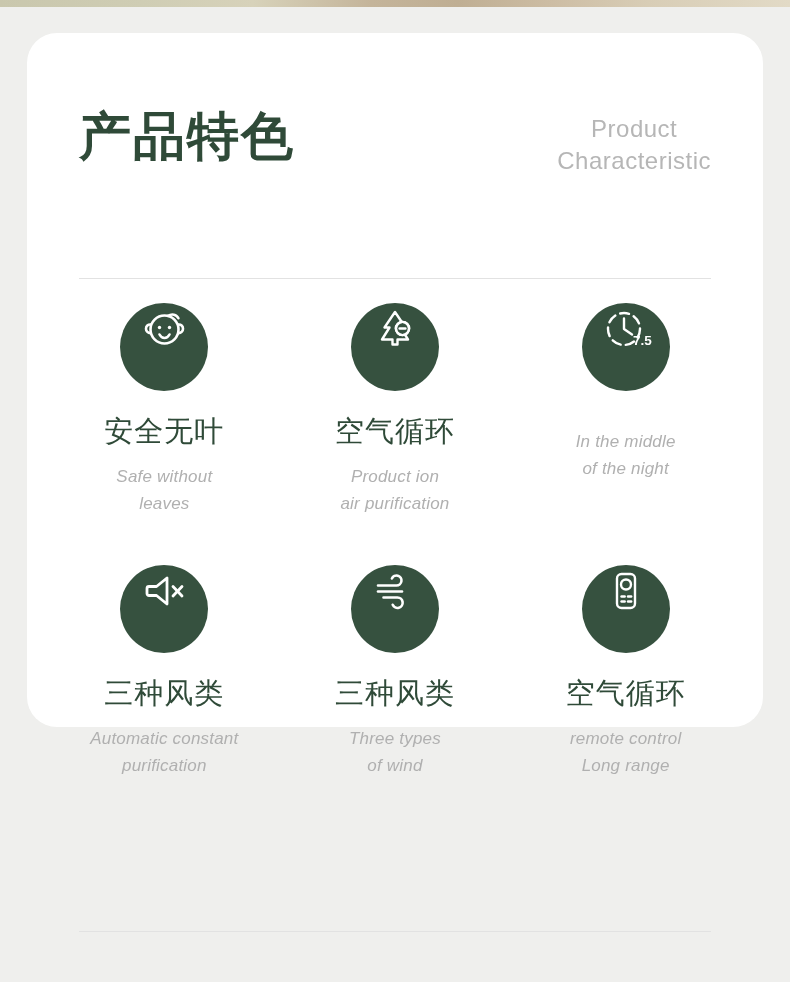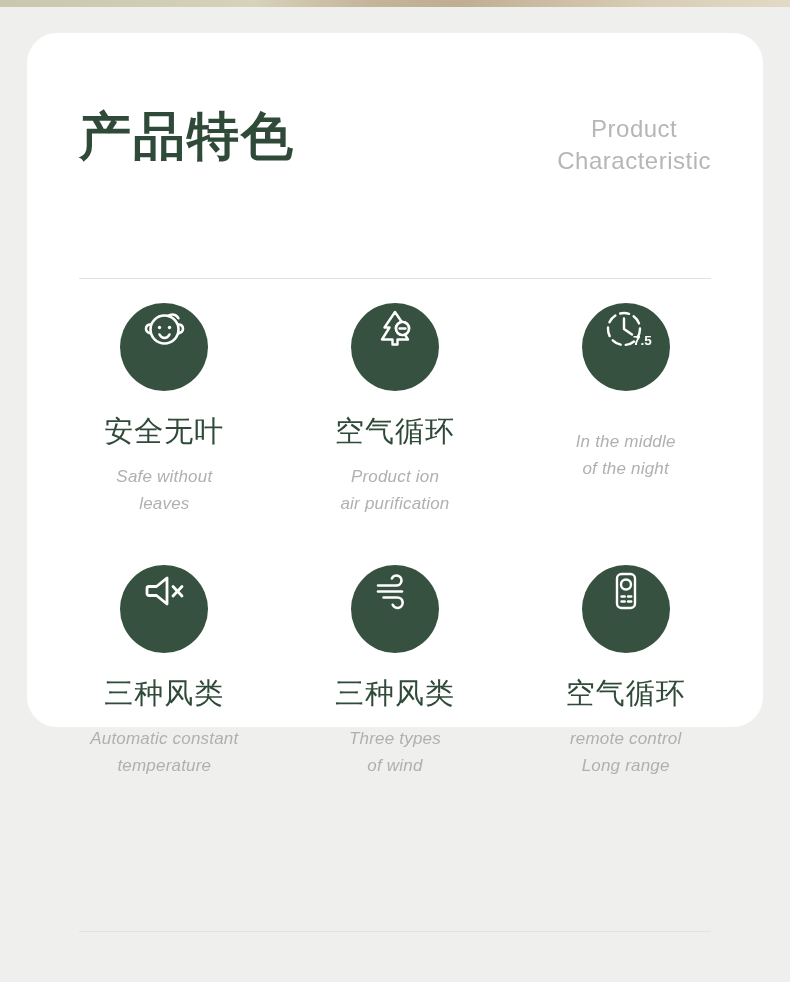--- a/index.html
+++ b/index.html
@@ -158,21 +158,21 @@
       <div class="icon-circle">
         <svg width="52" height="52" viewBox="0 0 52 52" fill="none" stroke="#ffffff" stroke-width="2.8" stroke-linecap="round" stroke-linejoin="round">
           <path d="M11 21.5 h7.5 L29 13 v26 l-10.5 -8.5 H11 a2 2 0 0 1 -2 -2 v-5 a2 2 0 0 1 2 -2 Z"></path>
           <path d="M35 21.5 L44 31"></path>
           <path d="M44 21.5 L35 31"></path>
         </svg>
       </div>
       <div class="cn-label">三种风类</div>
       <div class="en-caption">
         <div>Automatic constant</div>
-        <div>temperature</div>
+        <div>purification</div>
       </div>
     </div>
 
     <div class="feature">
       <div class="icon-circle">
         <svg width="52" height="52" viewBox="0 0 52 52" fill="none" stroke="#ffffff" stroke-width="2.6" stroke-linecap="round" stroke-linejoin="round">
           <path d="M9 20.5 H27.5a5 5 0 1 0 -4.6 -7"></path>
           <path d="M9 26.5 H33"></path>
           <path d="M14.5 32.5 H28.5a5.2 5.2 0 1 1 -4.8 7.3"></path>
         </svg>

